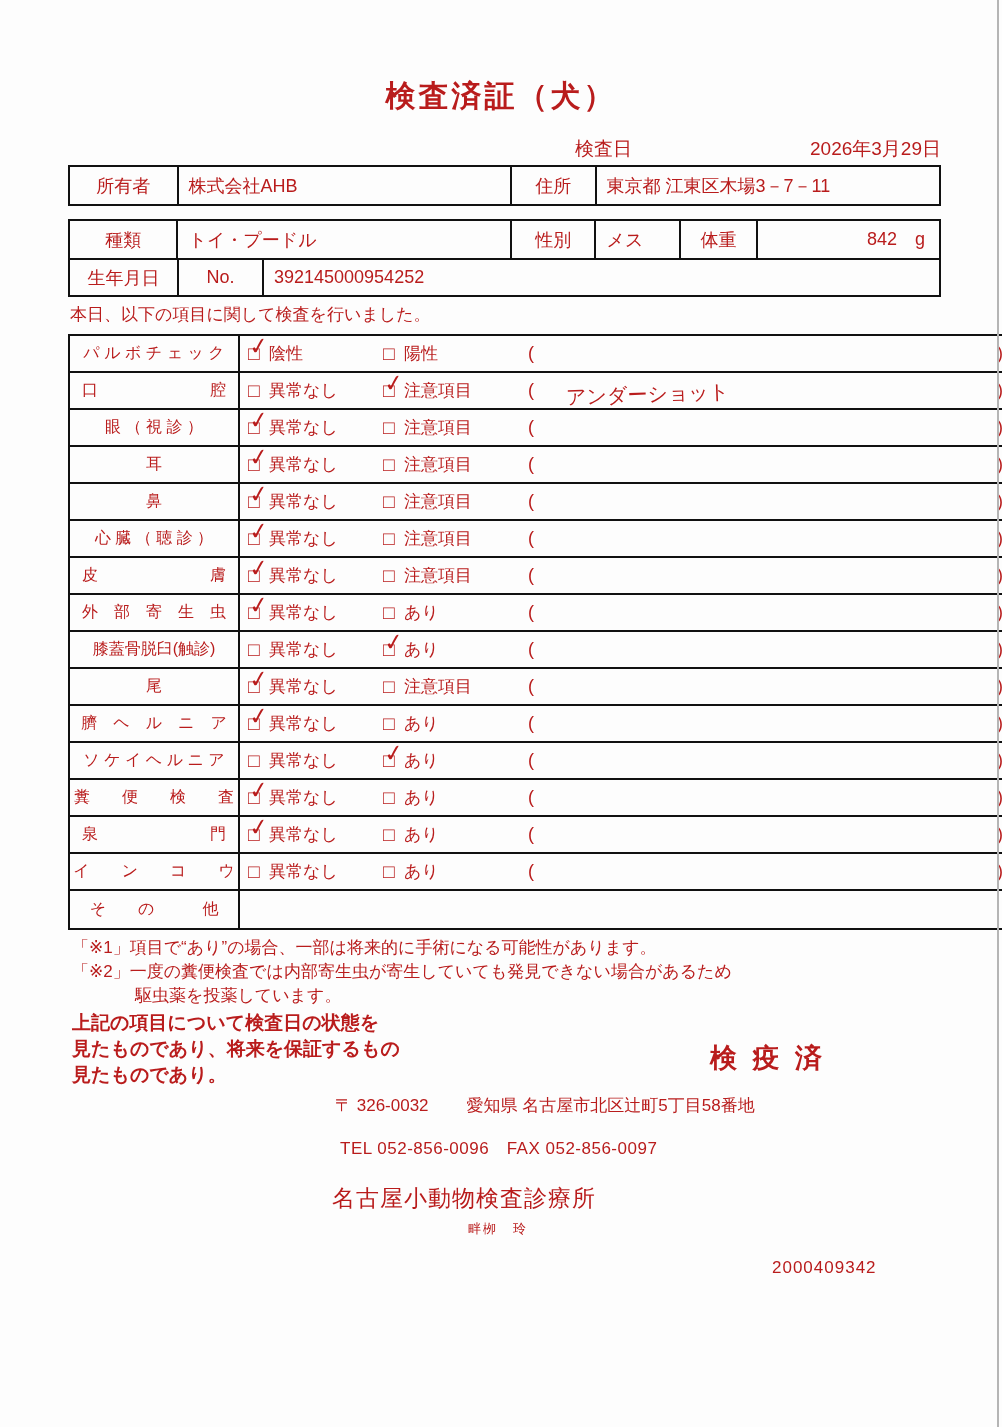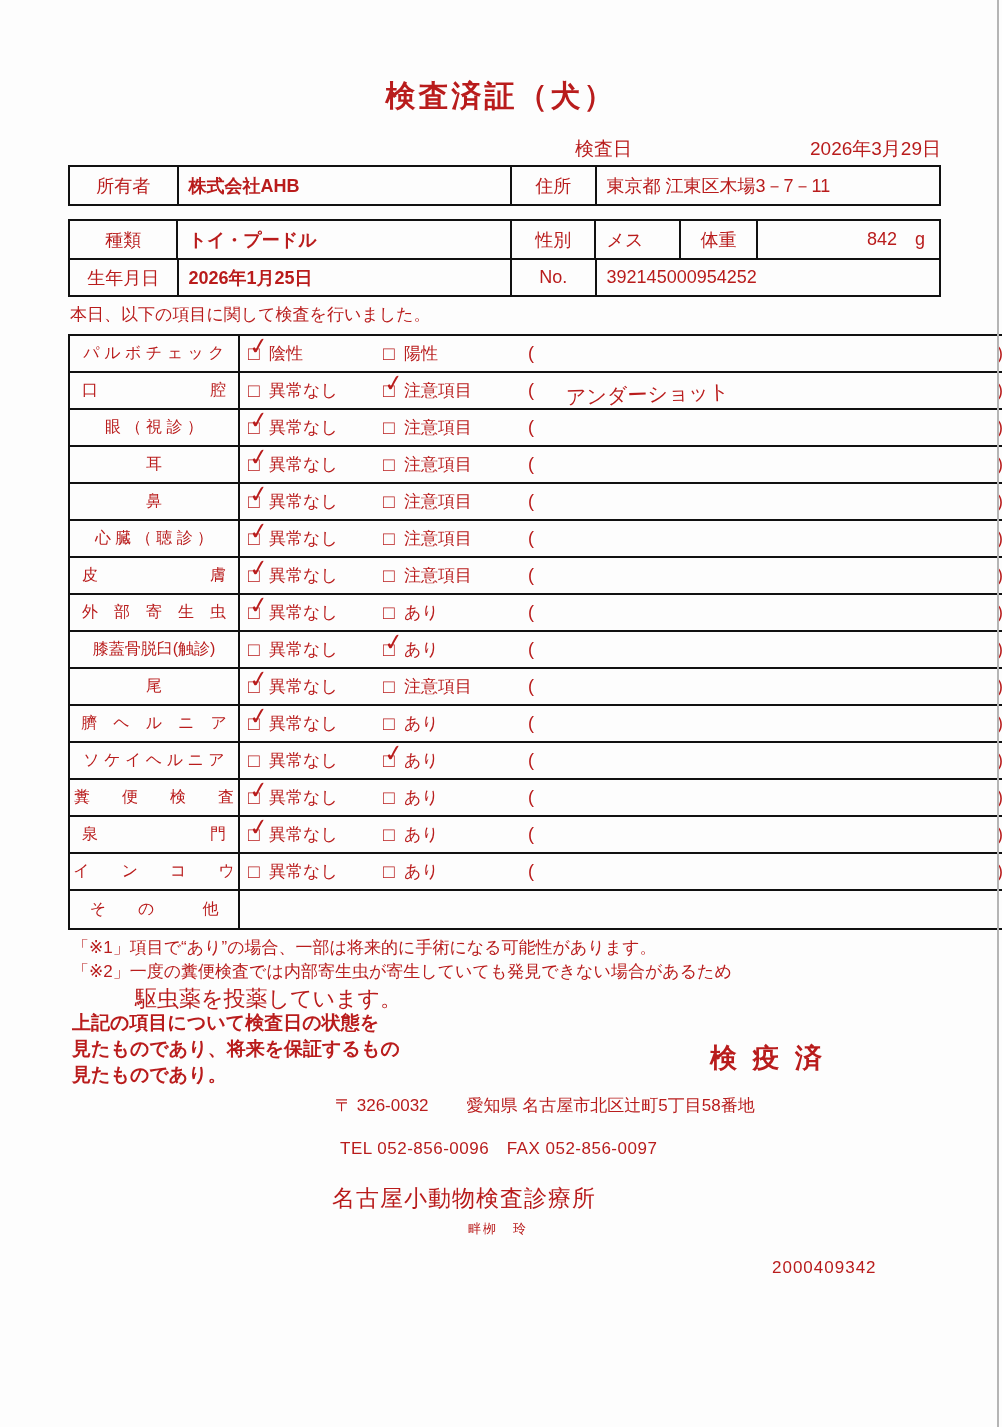--- a/index.html
+++ b/index.html
@@ -14,41 +14,41 @@
   
   .tbl{border:2px solid #111;box-sizing:border-box;display:flex;flex-direction:column;}
   .trow{display:flex;box-sizing:border-box;height:37px;align-items:center;}
   .trow + .trow{border-top:2px solid #111;}
   .tcell{box-sizing:border-box;height:100%;display:flex;align-items:center;font-size:18px;overflow:hidden;white-space:nowrap;}
   .tcell + .tcell{border-left:2px solid #111;}
   .lab{justify-content:center;}
   .val{padding-left:10px;}
   .owner-tbl{top:165px;left:68px;width:873px;}
   .dog-tbl{top:219px;left:68px;width:873px;}
-  .w107{width:107px;}.w335{width:335px;font-weight:bold;}.w85{width:85px;}.w77{width:77px;}.w184{width:184px;}.w346{width:346px;}
+  .w107{width:107px;}.w335{width:335px;}.w85{width:85px;}.w77{width:77px;}.w184{width:184px;}.w346{width:346px;}
   .weight{justify-content:space-between;padding:4px 14px;}
   .intro{top:303px;left:70px;font-size:17px;}
   
   .exam{top:334px;left:68px;width:953px;border:2px solid #111;box-sizing:border-box;}
   .exam-row{position:relative;display:flex;height:37px;box-sizing:border-box;border-bottom:2px solid #111;align-items:center;}
   .exam-row:last-child{border-bottom:none;}
   .cell-label{width:170px;height:100%;box-sizing:border-box;border-right:2px solid #111;
     display:flex;align-items:center;justify-content:center;font-size:16px;white-space:pre;overflow:hidden;}
   .cell-opt{width:135px;box-sizing:border-box;padding-left:8px;display:flex;align-items:center;font-size:17px;white-space:nowrap;}
   .cell-opt.opt2{width:137px;}
   .boxwrap{position:relative;display:inline-block;width:18px;height:20px;margin-right:3px;}
   .boxglyph{font-size:19px;line-height:20px;}
   .tick{position:absolute;left:1px;top:-9px;font-size:23px;font-weight:700;transform:rotate(-8deg);line-height:1;}
   .cell-paren{flex:1;display:flex;align-items:center;justify-content:space-between;padding:0 16px;font-size:18px;}
   .hand{flex:1;padding-left:32px;font-size:20px;transform:rotate(-2deg);white-space:nowrap;}
   .row-note{position:absolute;right:-40px;top:7px;font-size:16px;white-space:nowrap;}
   
   .fn1{top:936px;left:72px;font-size:17px;}
   .fn2a{top:960px;left:72px;font-size:17px;}
-  .fn2b{top:984px;left:135px;font-size:22px;}
+  .fn2b{top:984px;left:135px;font-size:17px;}
   .disclaimer{top:1010px;left:72px;font-size:19px;font-weight:700;line-height:26px;}
   .stamp{top:1040px;left:710px;font-size:27px;font-weight:700;letter-spacing:4px;}
   .addr{top:1094px;left:335px;font-size:17px;display:flex;gap:38px;white-space:nowrap;}
   .tel{top:1137px;left:340px;font-size:17px;letter-spacing:0.5px;}
   .clinic{top:1183px;left:332px;font-size:23px;letter-spacing:1px;}
   .vet{top:1220px;left:468px;font-size:13px;letter-spacing:2px;}
   .serial{top:1258px;left:772px;font-size:17px;letter-spacing:1px;}
   .scan-edge{top:0;right:3px;width:2px;height:100%;background:#b5b5b5;}
 </style>
 </head>
@@ -79,21 +79,20 @@
       <div class="tcell lab w85">性別</div>
       <div class="tcell val w85">メス</div>
       <div class="tcell lab w77">体重</div>
       <div class="tcell weight w184">
         <span style="flex:1;text-align:right;padding-right:18px;">842</span>
         <span>g</span>
       </div>
     </div>
     <div class="trow">
       <div class="tcell lab w107">生年月日</div>
-      <div class="tcell val w335">2026年1月25日</div>
       <div class="tcell lab w85">No.</div>
       <div class="tcell val w346">392145000954252</div>
     </div>
   </div>
 
   <div class="abs intro">本日、以下の項目に関して検査を行いました。</div>
 
   <div class="abs exam" id="exam-rows">
     <div class="exam-row">
       <div class="cell-label">パ ル ボ チ ェ ッ ク</div>

